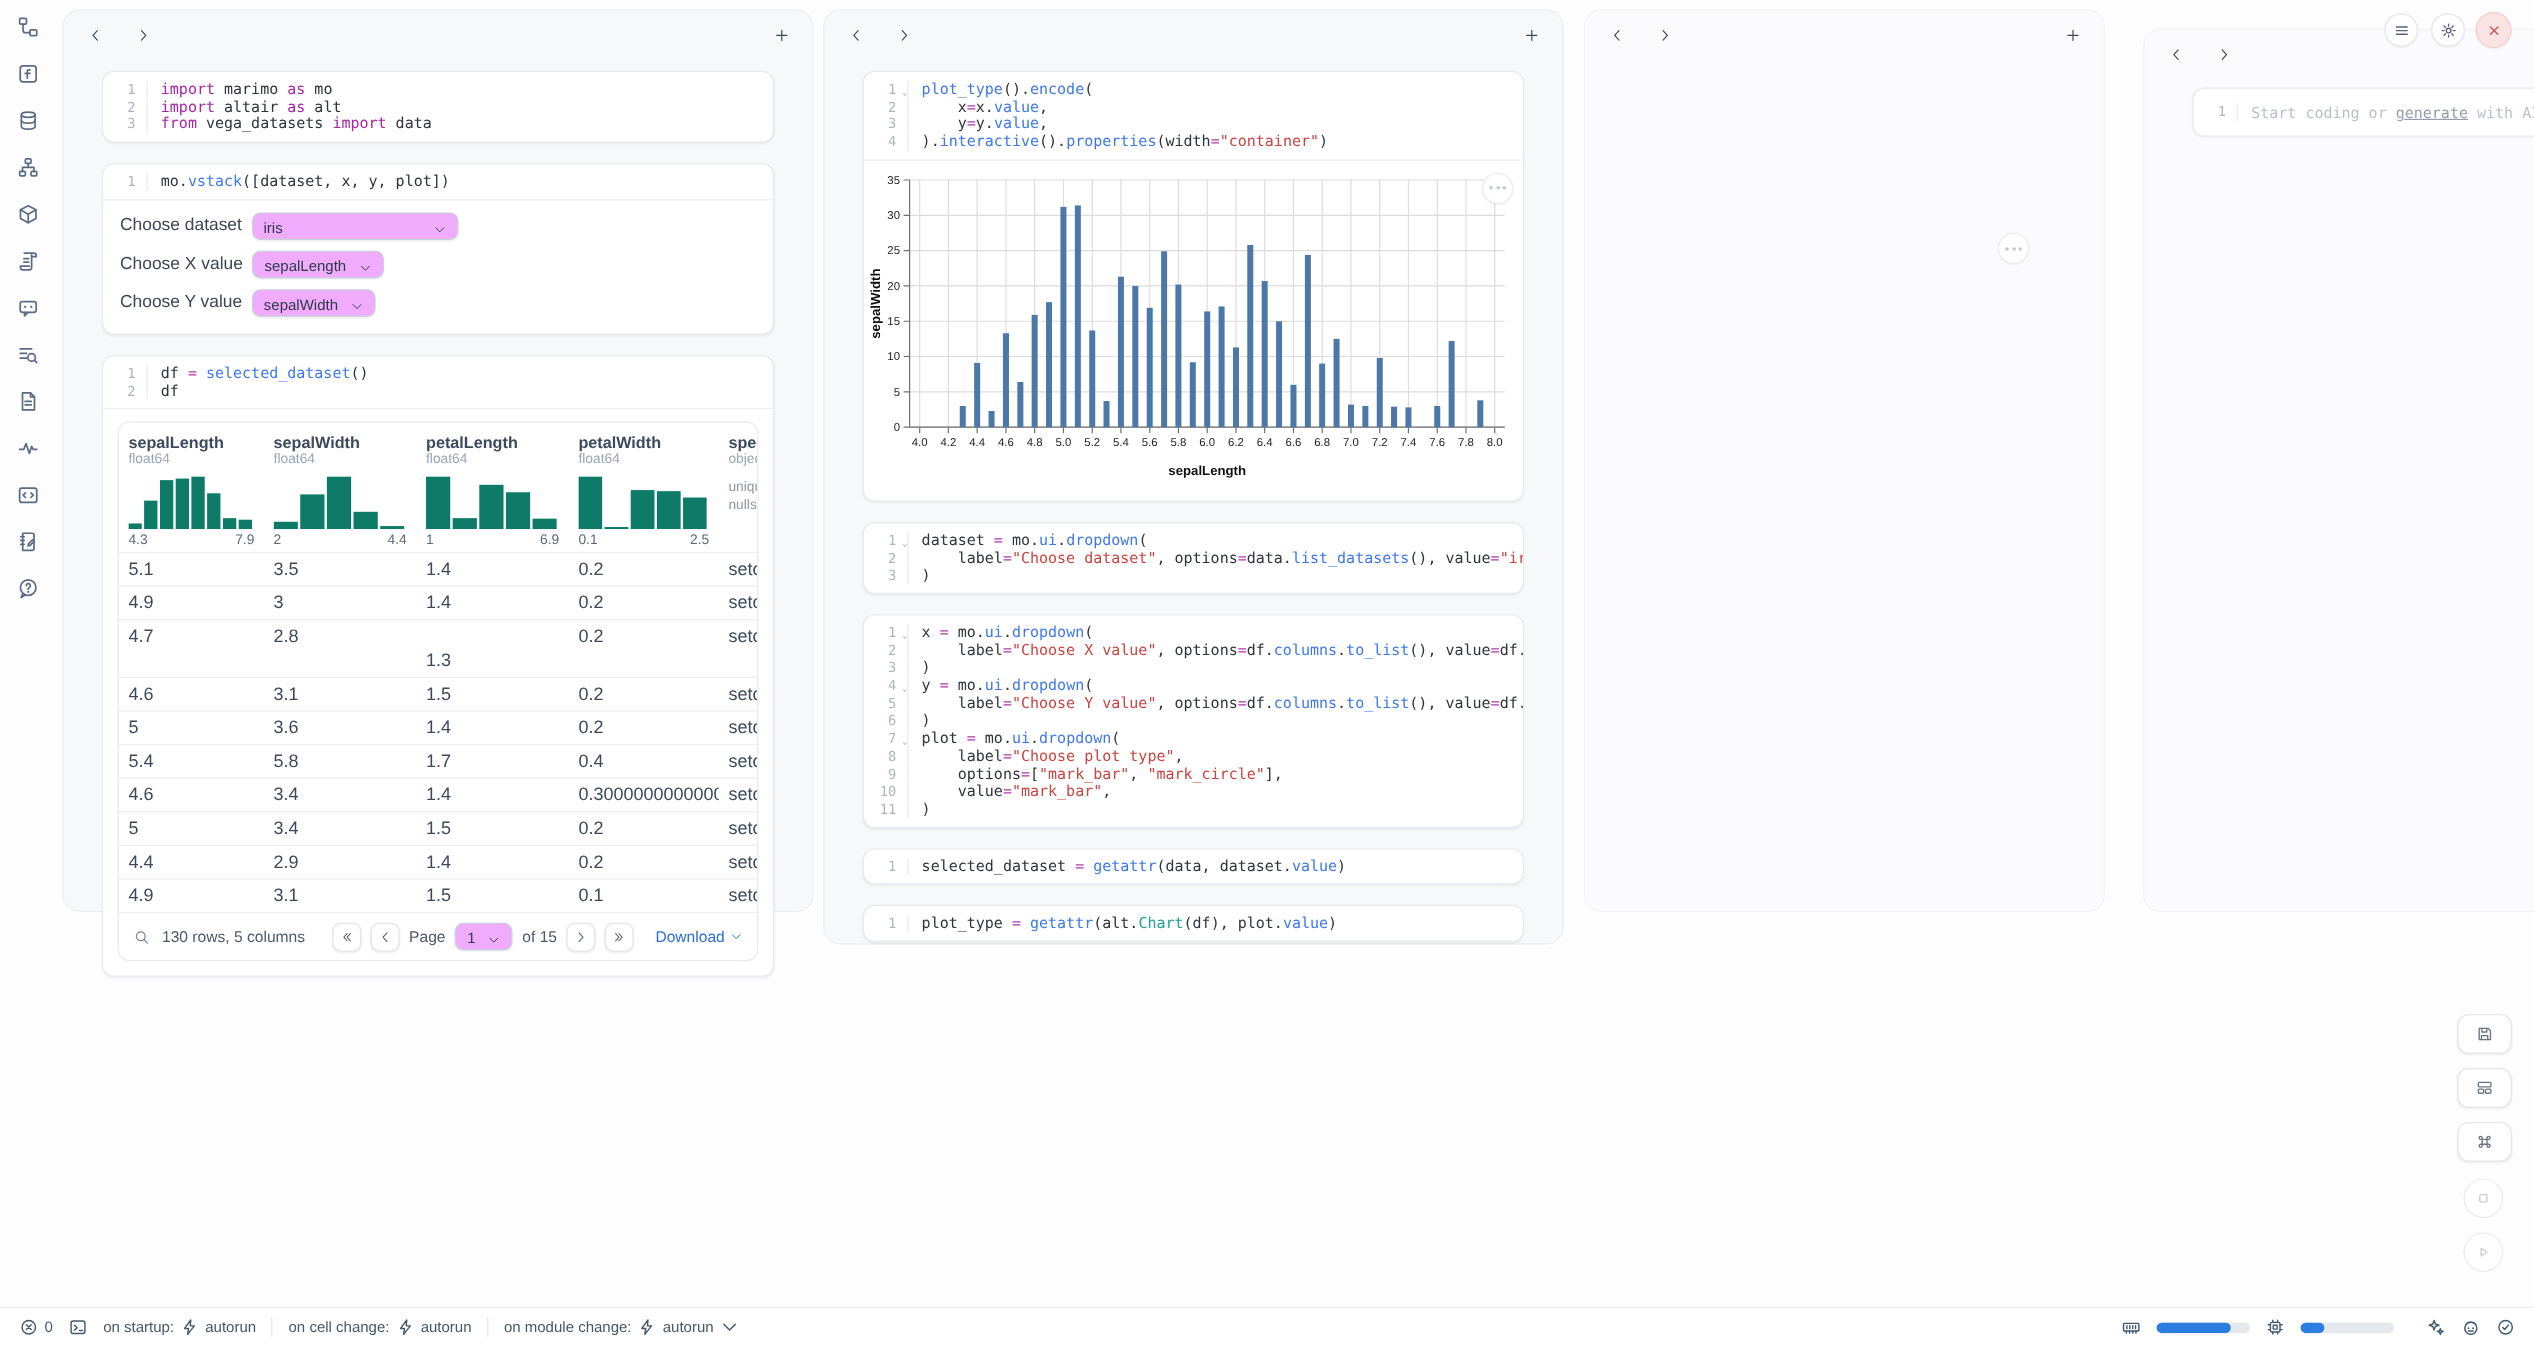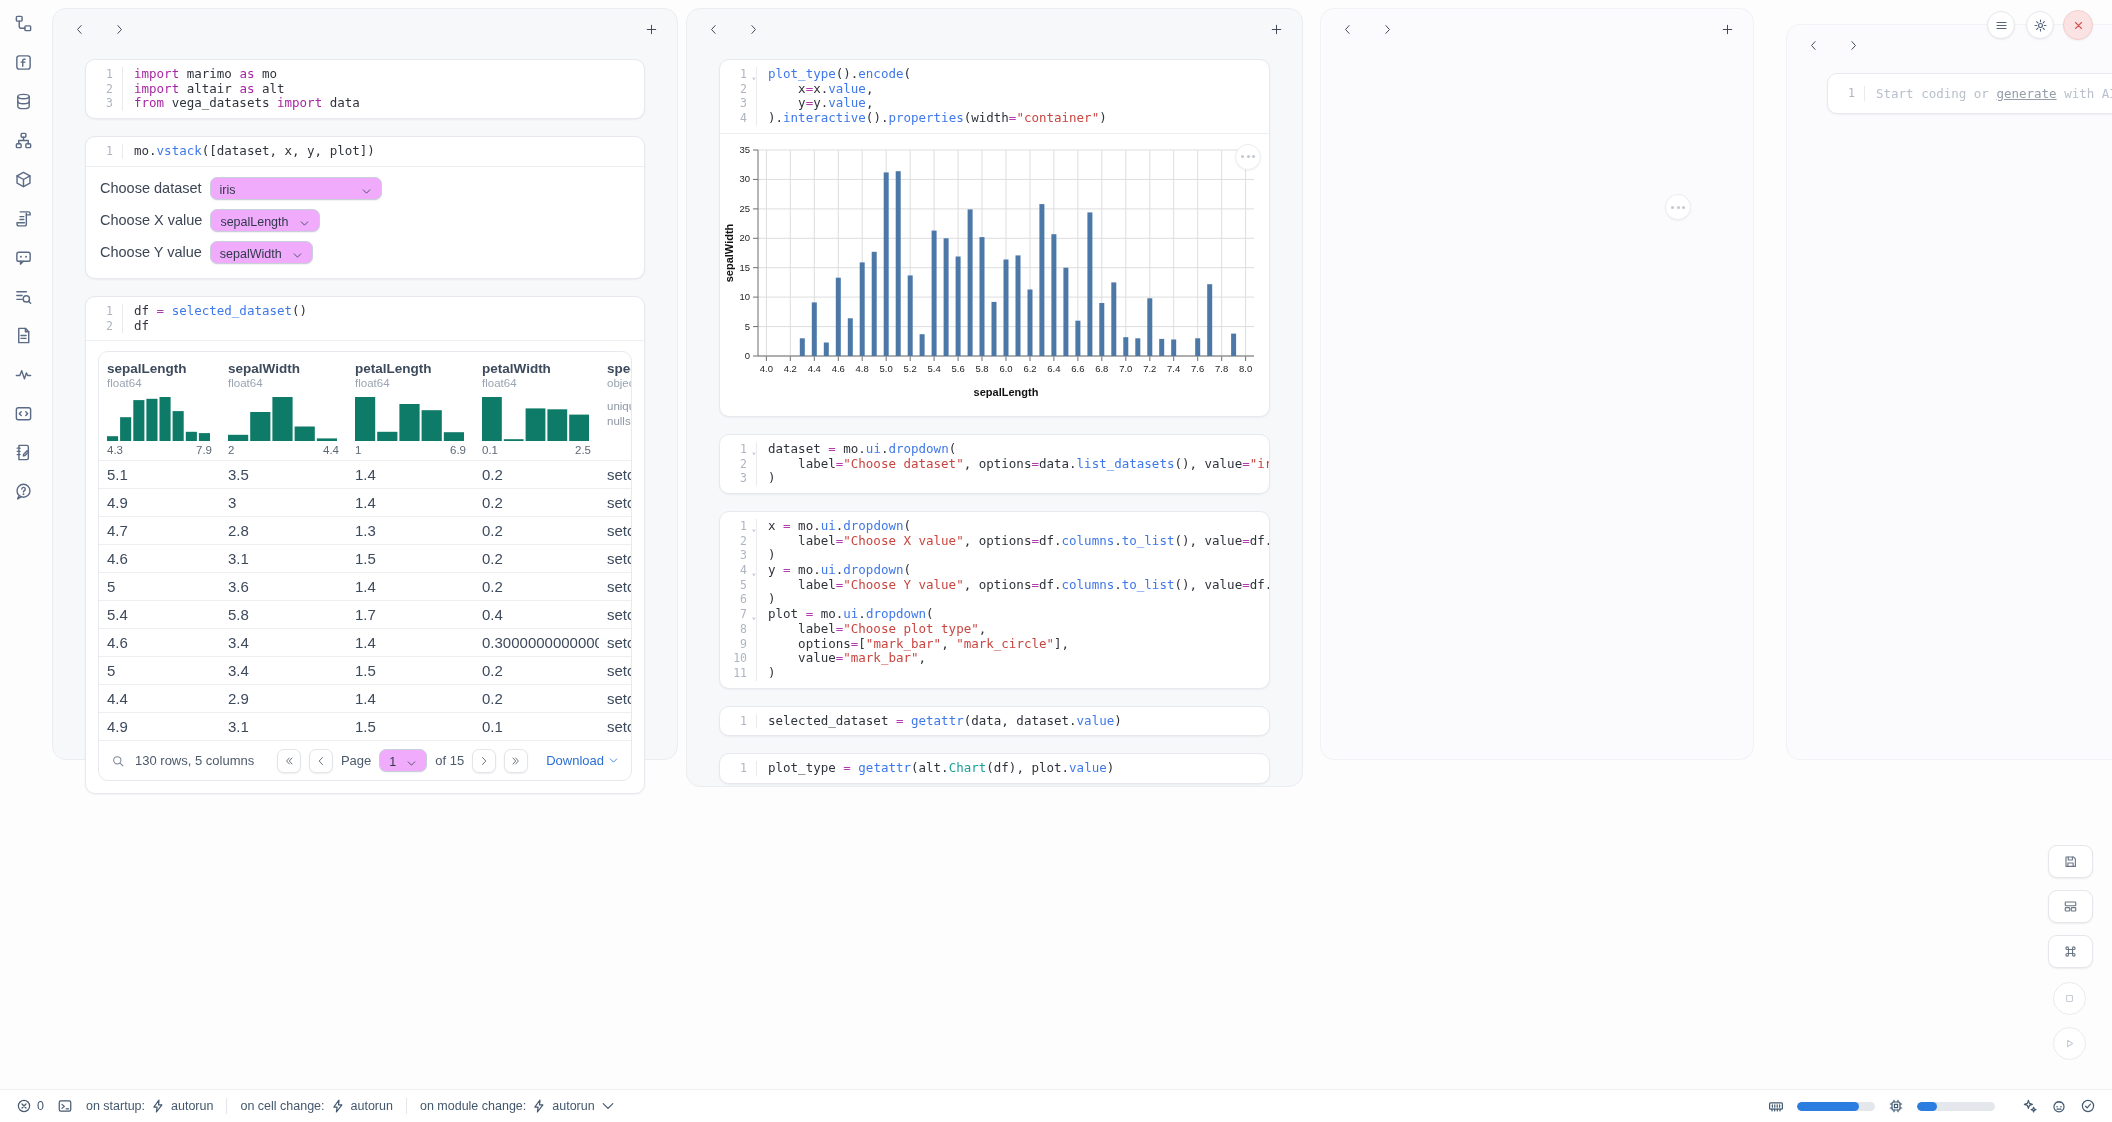--- a/index.html
+++ b/index.html
@@ -351,21 +351,21 @@
                   <div class="df-r">
                     <div class="df-c" style="width: 121px;">4.9</div>
                     <div class="df-c" style="width: 127px;">3</div>
                     <div class="df-c" style="width: 127px;">1.4</div>
                     <div class="df-c" style="width: 125px;">0.2</div>
                     <div class="df-c" style="width: 180px;">setosa</div>
                   </div>
                   <div class="df-r">
                     <div class="df-c" style="width: 121px;">4.7</div>
                     <div class="df-c" style="width: 127px;">2.8</div>
-                    <div class="df-c" style="width: 127px;">1.3</div>
+                    <div class="df-c" style="width: 127px; margin-top: 20px;">1.3</div>
                     <div class="df-c" style="width: 125px;">0.2</div>
                     <div class="df-c" style="width: 180px;">setosa</div>
                   </div>
                   <div class="df-r">
                     <div class="df-c" style="width: 121px;">4.6</div>
                     <div class="df-c" style="width: 127px;">3.1</div>
                     <div class="df-c" style="width: 127px;">1.5</div>
                     <div class="df-c" style="width: 125px;">0.2</div>
                     <div class="df-c" style="width: 180px;">setosa</div>
                   </div>

